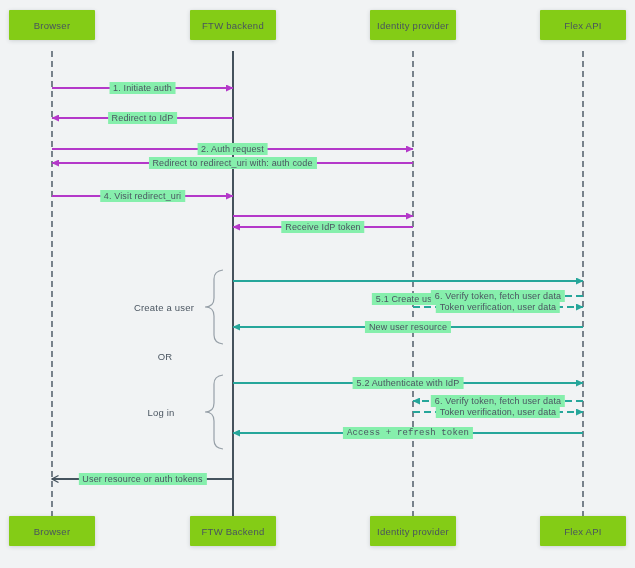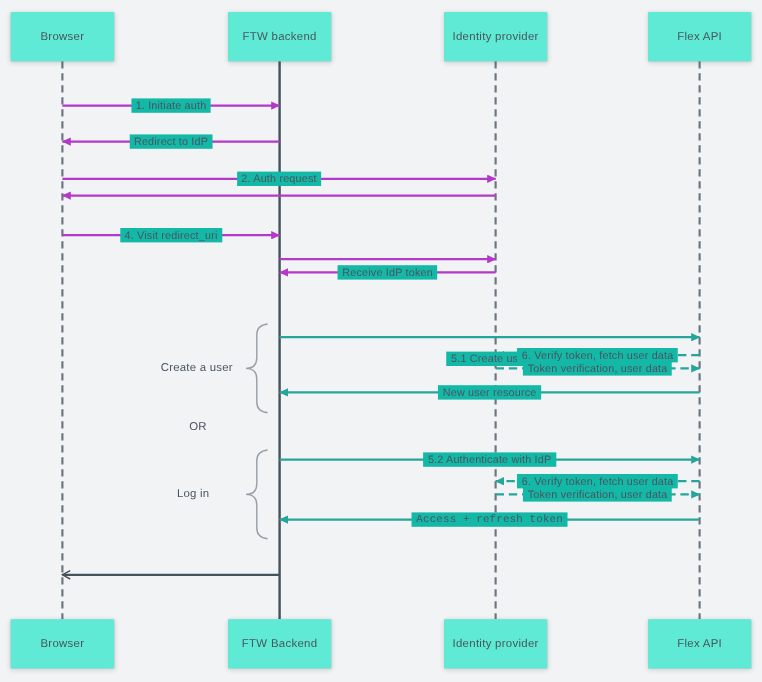--- a/index.html
+++ b/index.html
@@ -16,38 +16,38 @@
     overflow: hidden;
   }
   #diagram-svg {
     position: absolute;
     left: 0; top: 0;
     width: 635px; height: 568px;
   }
   .pbox {
     position: absolute;
     width: 86px;
-    height: 41px;
-    background: #5eead4;
+    height: 30px;
+    background: #84cc16;
     border-radius: 1px;
     box-shadow: 0 1px 4px rgba(40,50,60,0.16), 0 0 1px rgba(40,50,60,0.10);
     display: flex;
     align-items: center;
     justify-content: center;
   }
   .pbox span {
     font-size: 9.5px;
     color: #49545e;
     letter-spacing: 0.25px;
     white-space: nowrap;
   }
   .msg-label {
     position: absolute;
     transform: translate(-50%, -50%);
-    background: #14b8a6;
+    background: #86efac;
     padding: 0 4px;
     font-size: 9px;
     color: #4a5560;
     letter-spacing: 0.15px;
     white-space: nowrap;
     line-height: 12px;
   }
   .side-label {
     position: absolute;
     transform: translate(-50%, -50%);
@@ -94,30 +94,32 @@
       <line x1="583" y1="401" x2="413" y2="401" stroke="#26a69a" stroke-width="1.8" stroke-dasharray="7,4" marker-end="url(#ah-teal)"></line>
       <line x1="413" y1="412" x2="583" y2="412" stroke="#26a69a" stroke-width="1.8" stroke-dasharray="7,4" marker-end="url(#ah-teal)"></line>
       <line x1="583" y1="433" x2="233" y2="433" stroke="#26a69a" stroke-width="1.8" stroke-dasharray="none" marker-end="url(#ah-teal)"></line>
       <line x1="233" y1="479" x2="52" y2="479" stroke="#45535e" stroke-width="1.8" stroke-dasharray="none" marker-end="url(#ah-slate)"></line>
     </svg>
 <div class="side-label" style="left: 164px; top: 307px; text-align: center;">Create a user</div>
     <div class="side-label" style="left: 161px; top: 412px;">Log in</div>
     <div class="msg-label" style="left: 142.5px; top: 88px;">1. Initiate auth</div>
     <div class="msg-label" style="left: 142.5px; top: 118px;">Redirect to IdP</div>
     <div class="msg-label" style="left: 232.5px; top: 149px;">2. Auth request</div>
+    <div class="msg-label" style="left: 232.5px; top: 163px;">Redirect to redirect_uri with: auth code</div>
     <div class="msg-label" style="left: 142.5px; top: 196px;">4. Visit redirect_uri</div>
     <div class="msg-label" style="left: 323px; top: 227px;">Receive IdP token</div>
     <div class="msg-label" style="left: 408px; top: 281px; margin-top: 18px;">5.1 Create user</div>
     <div class="msg-label" style="left: 498px; top: 296px;">6. Verify token, fetch user data</div>
     <div class="msg-label" style="left: 498px; top: 307px;">Token verification, user data</div>
     <div class="msg-label" style="left: 408px; top: 327px;">New user resource</div>
     <div class="msg-label" style="left: 408px; top: 383px;">5.2 Authenticate with IdP</div>
     <div class="msg-label" style="left: 498px; top: 401px;">6. Verify token, fetch user data</div>
     <div class="msg-label" style="left: 498px; top: 412px;">Token verification, user data</div>
     <div class="msg-label" style="left: 408px; top: 433px; font-family: Liberation Mono, monospace;">Access + refresh token</div>
+    <div class="msg-label" style="left: 142.5px; top: 479px;">User resource or auth tokens</div>
     <div class="side-label" style="left: 165px; top: 356px;">OR</div>
     <div class="pbox" style="left: 9px; top: 10px;">
       <span>Browser</span>
     </div>
     <div class="pbox" style="left: 9px; top: 516px;">
       <span>Browser</span>
     </div>
     <div class="pbox" style="left: 190px; top: 10px;">
       <span>FTW backend</span>
     </div>

